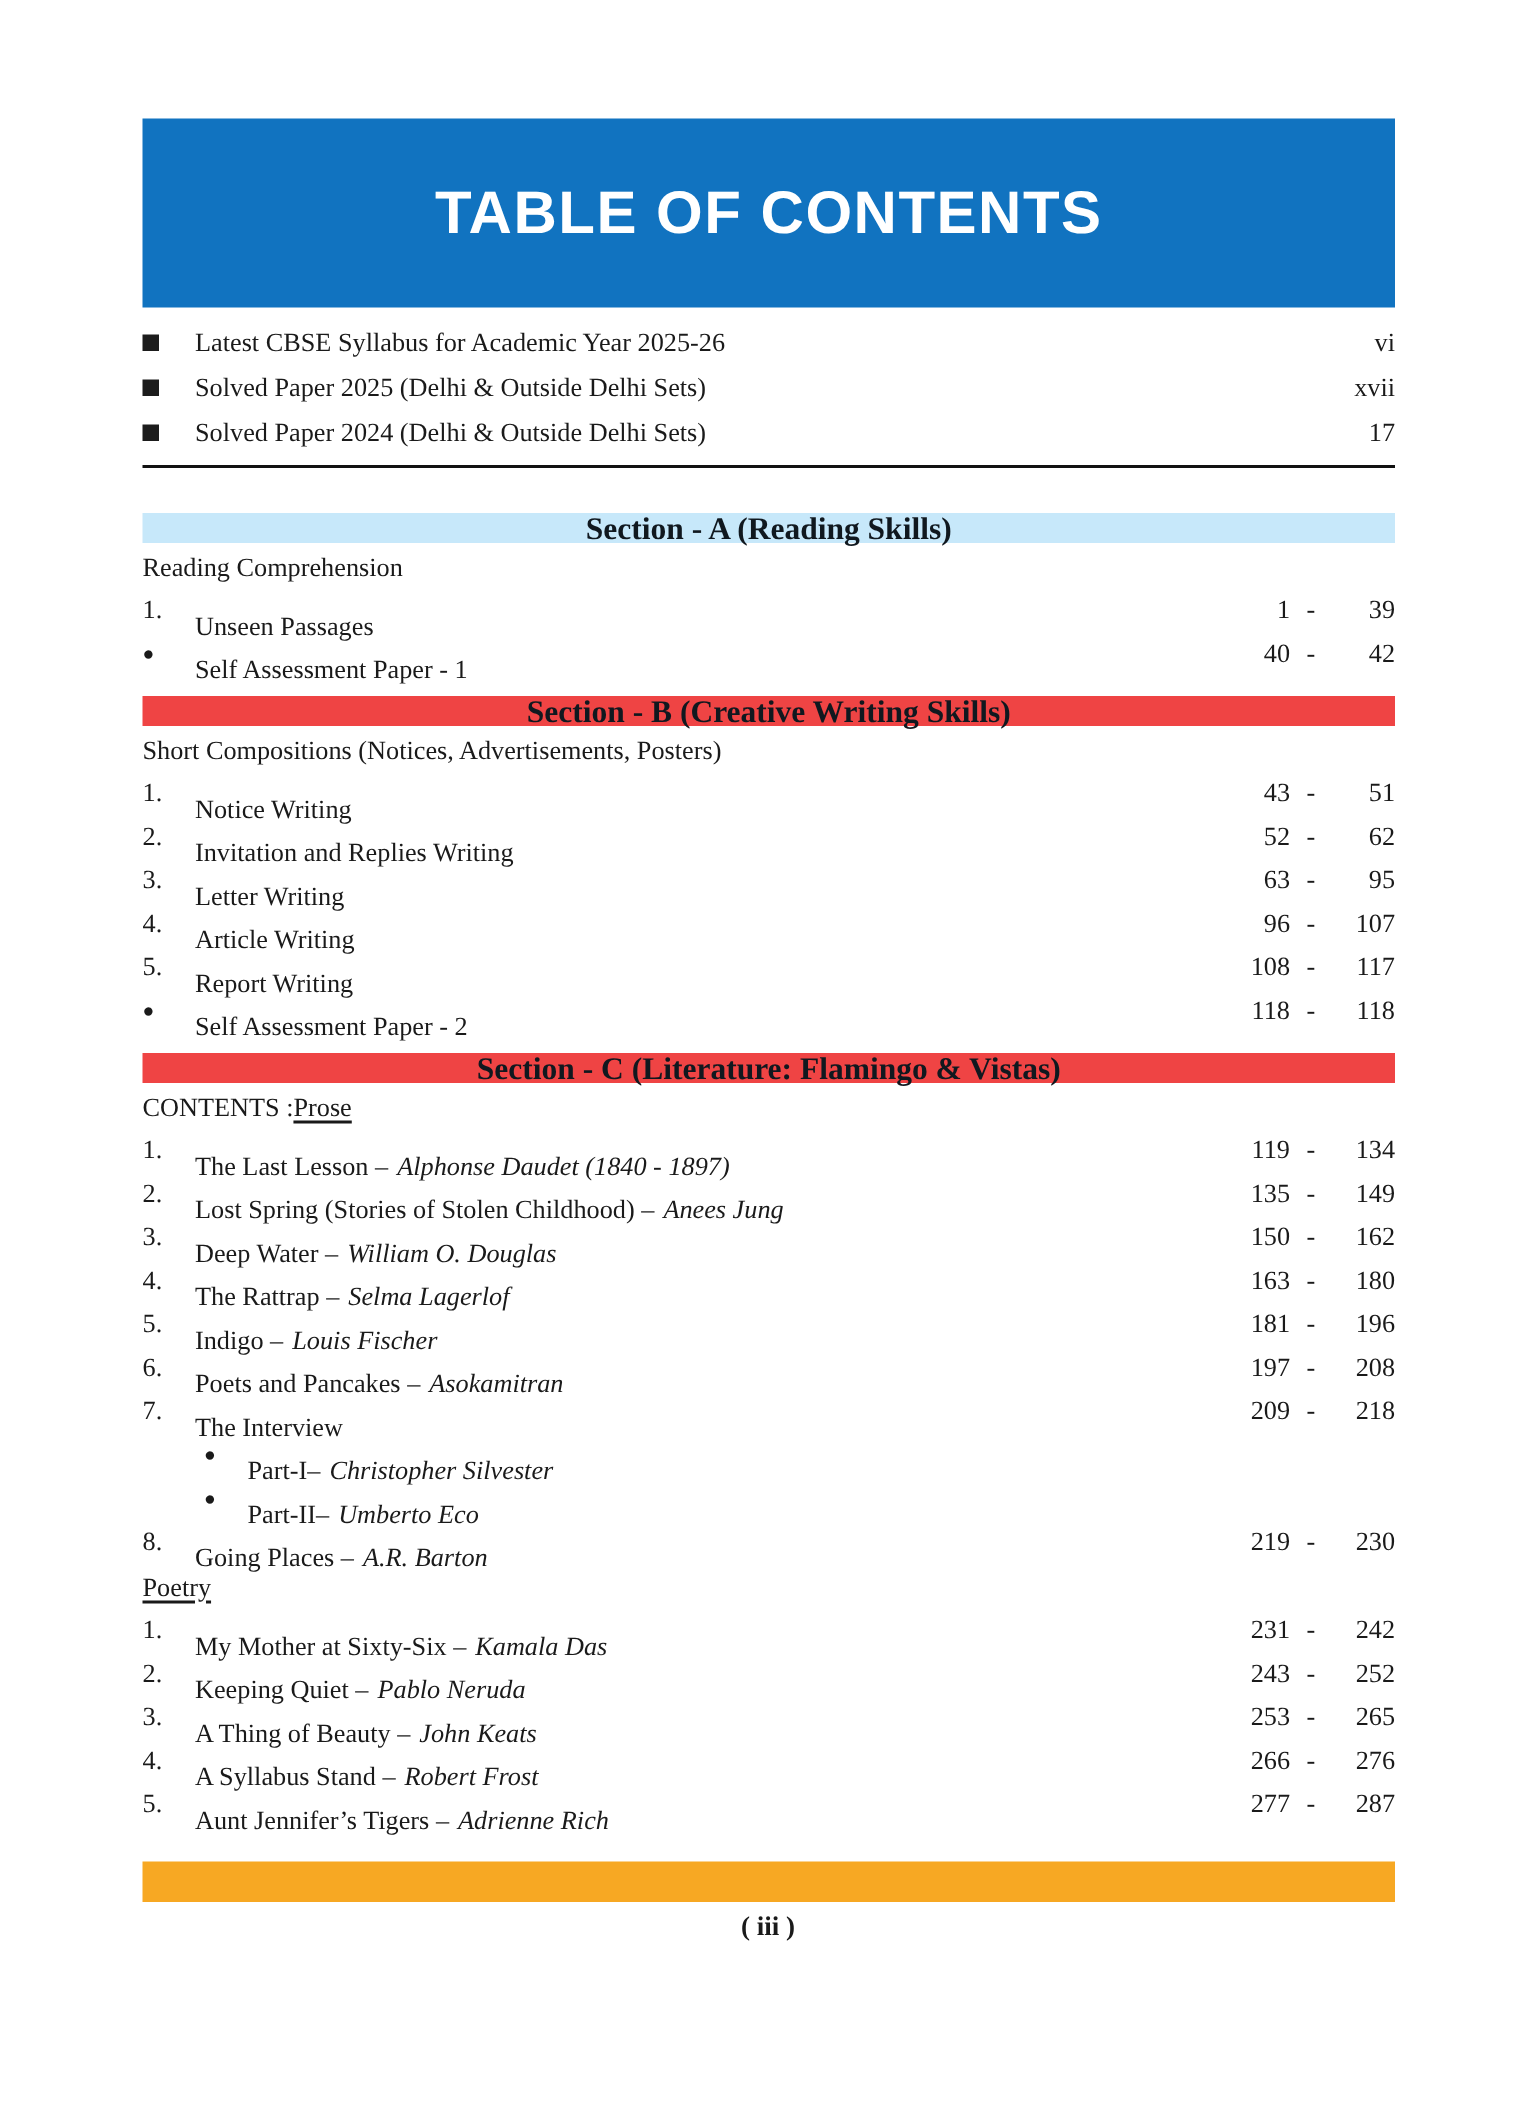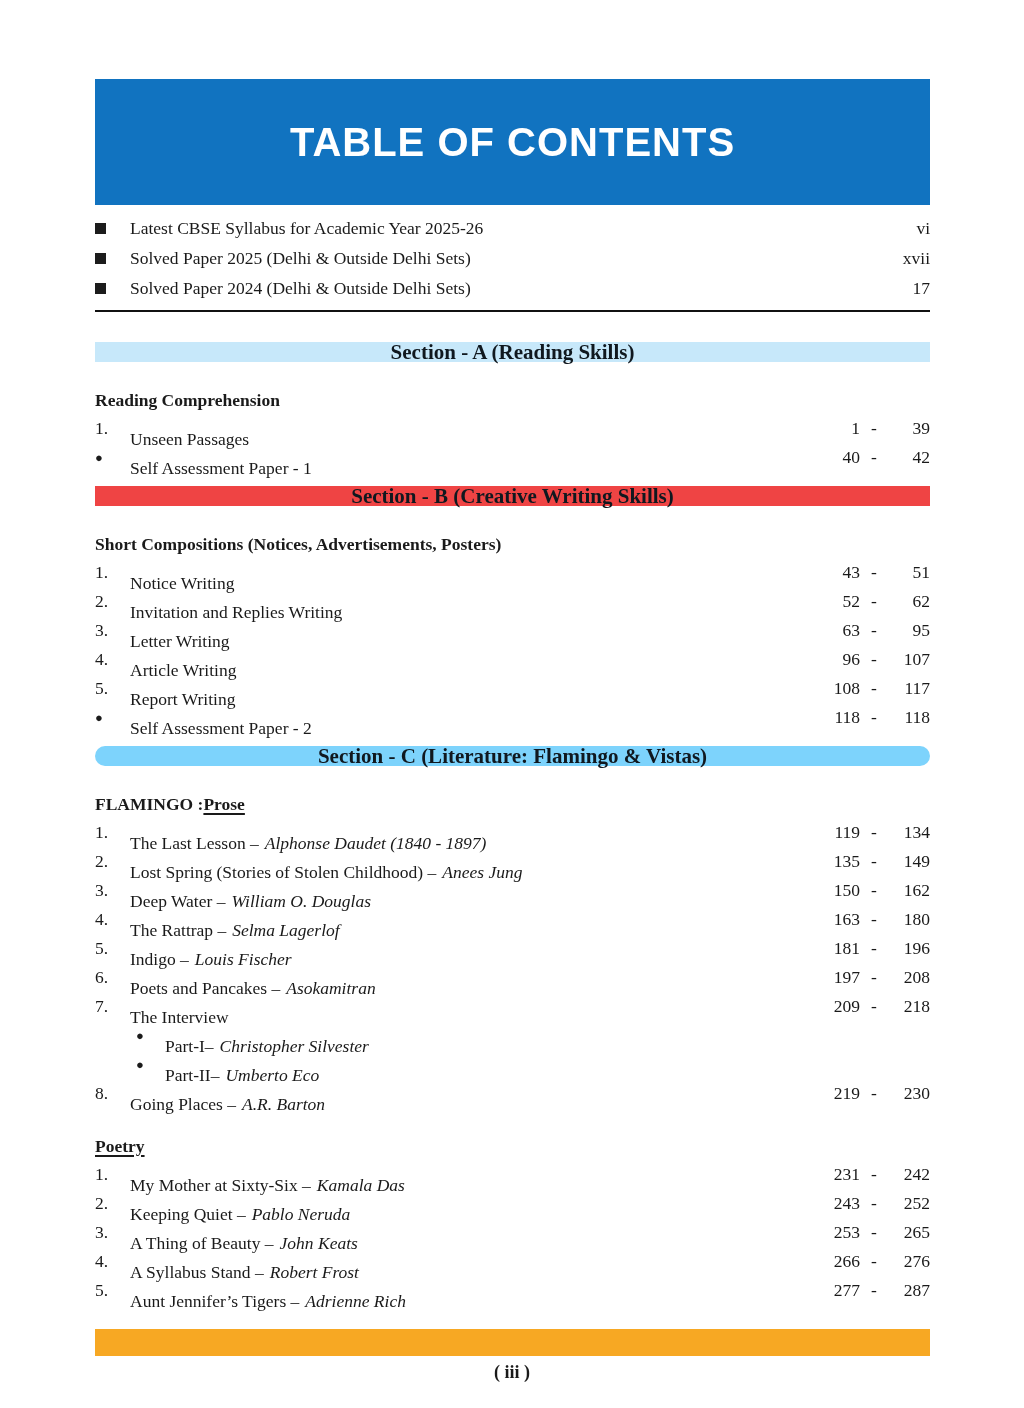--- a/index.html
+++ b/index.html
@@ -36,22 +36,22 @@
   
   .band {
     margin-top: 14px; height: 20px;
     display: flex; align-items: center; justify-content: center;
     font-weight: bold; font-size: 21px; color: #10181f;
   }
   .sections .section:first-child .band { margin-top: 30px; }
 
   
   .subheading {
-    margin-top: 24px; height: 28px; display: flex; align-items: center;
-    font-weight: bold; font-size: 17.5px;
+    margin-top: 2px; height: 28px; display: flex; align-items: center;
+    font-weight: normal; font-size: 17.5px;
   }
   .sub-underline { text-decoration: underline; text-underline-offset: 3px; text-decoration-thickness: 1.5px; }
 
   
   .row { display: flex; align-items: center; height: 29px; font-size: 17.5px; }
   .marker { width: 35px; flex: none; }
   .marker.dot { font-size: 13px; }
   .row.indent .marker { margin-left: 41px; width: 29px; }
   .title-area { flex: 1; display: flex; align-items: flex-end; gap: 6px; min-width: 0; white-space: nowrap; overflow: hidden; margin-top: 21px; }
   .author { font-style: italic; }
@@ -211,25 +211,25 @@
       <span class="p-start">118</span>
       <span class="p-dash">-</span>
       <span class="p-end">118</span>
     </span>
   </div>
               </div>
   </div>
           </div>
   </section>
         <section class="section">
-    <div class="band" style="background: #7dd3fc; border-radius: 10px;">Section - C (Literature: Flamingo &amp; Vistas)</div>
+    <div class="band" style="background: #ef4444;">Section - C (Literature: Flamingo &amp; Vistas)</div>
     <div class="groups">
             <div class="group">
     <div class="subheading">
-      <span class="sub-plain">FLAMINGO : </span>
+      <span class="sub-plain">CONTENTS : </span>
       <span class="sub-underline">Prose</span>
     </div>
     <div class="rows">
                 <div class="row">
     <span class="marker">1.</span>
     <span class="title-area">
       <span class="t">The Last Lesson –</span>
       <span class="author">Alphonse Daudet (1840 - 1897)</span>
     </span>
     <span class="pages">

